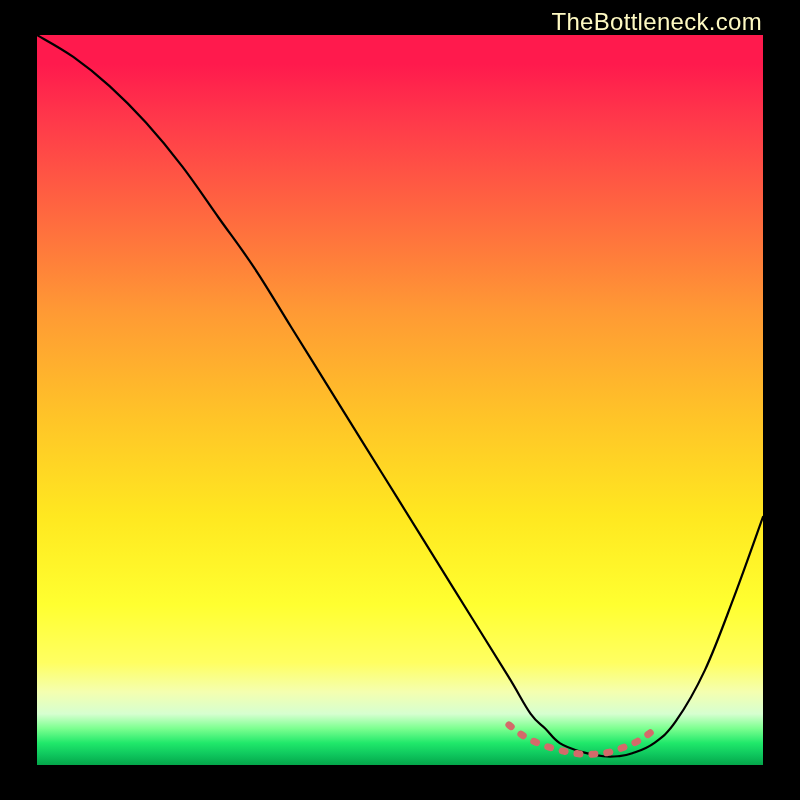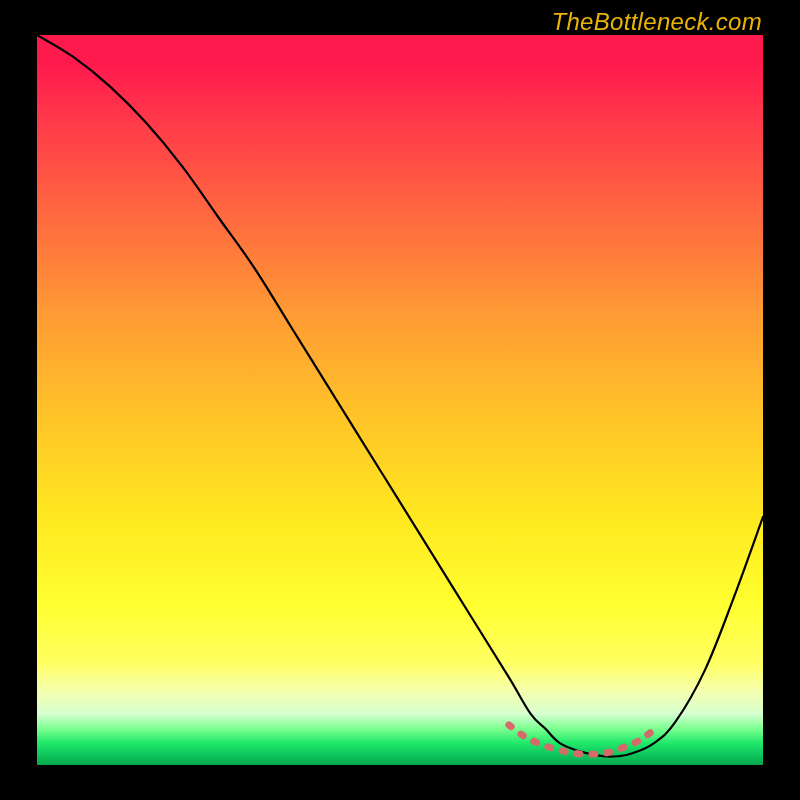--- a/index.html
+++ b/index.html
@@ -43,25 +43,24 @@
       #7cff90 95%,
       #20e86a 97%,
       #0fc85e 98.5%,
       #04a64a 100%
     );
   }
   .watermark {
     position: absolute;
     top: 8px;
     right: 38px;
-    color: #eab308;
+    color: #fef9c3;
     font-size: 24px;
     font-weight: 500;
     letter-spacing: 0.3px;
-    font-style: italic;
   }
   svg.curves {
     position: absolute;
     inset: 0;
   }
 </style>
 </head>
 <body>
 
 <div class="frame">

